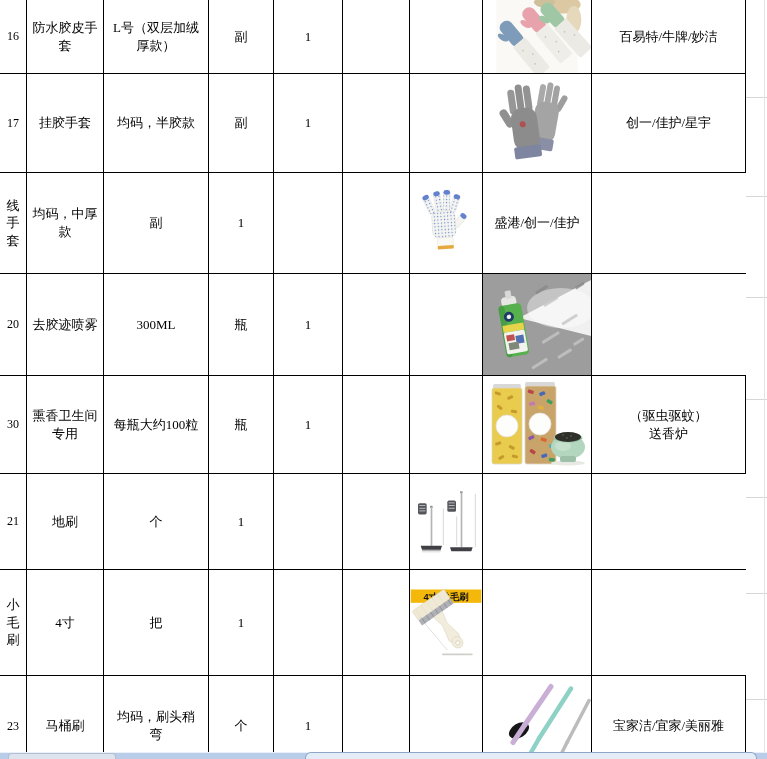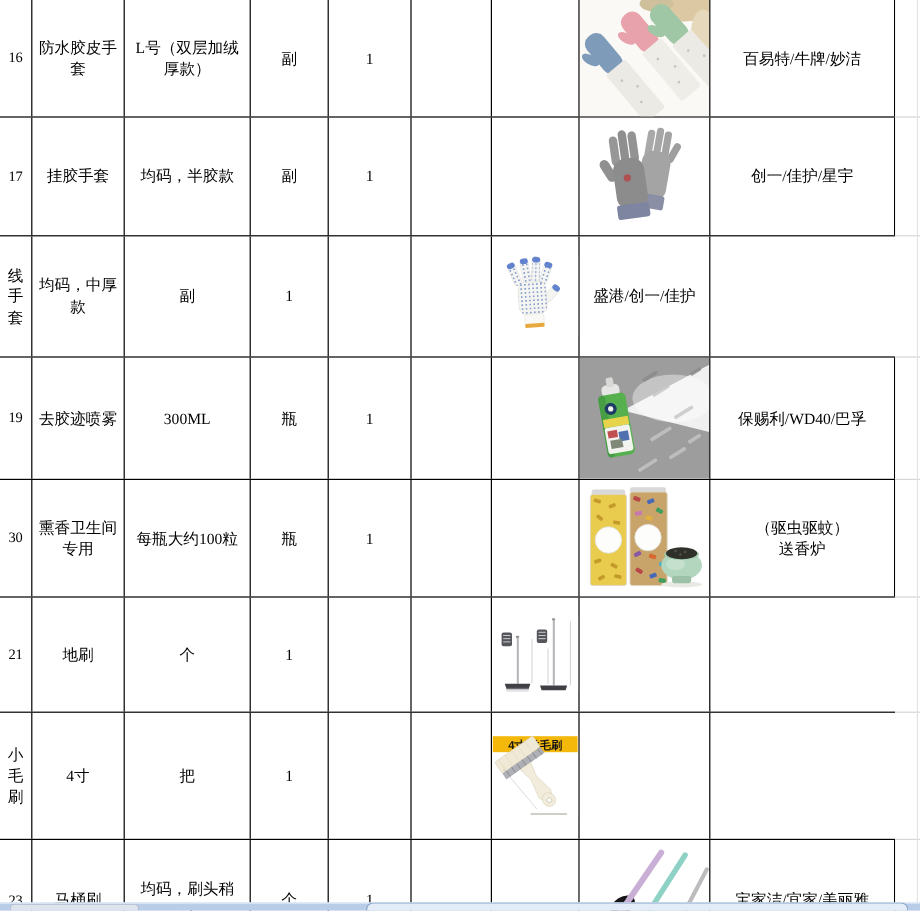--- a/index.html
+++ b/index.html
@@ -48,21 +48,21 @@
     background:#dde4ee; border:1px solid #b3bed2; border-bottom:none;
     border-radius:4px 4px 0 0; z-index:6;
   }
 </style>
 </head>
 <body>
 
 <div class="screen">
   <div class="table">
 
-    <div class="row" style="height:98px">
+    <div class="row" style="height:74px">
       <div class="cell c-no">16</div>
       <div class="cell">防水胶皮手
 套</div>
       <div class="cell">L号（双层加绒
 厚款）</div>
       <div class="cell">副</div>
       <div class="cell">1</div>
       <div class="cell"></div>
       <div class="cell"></div>
       <div class="cell c-img">
@@ -173,21 +173,21 @@
             </g>
             <rect x="-11" y="24" width="24" height="14" rx="2" fill="#f8f8f5" stroke="#e2e0d8" stroke-width="0.6"></rect>
             <rect x="-11" y="36" width="24" height="5" rx="1" fill="#e5a93e"></rect>
           </g>
         </svg>
       </div>
       <div class="cell">盛港/创一/佳护</div>
     </div>
 
     <div class="row" style="height:102px">
-      <div class="cell c-no">19</div>
+      <div class="cell c-no">20</div>
       <div class="cell">去胶迹喷雾</div>
       <div class="cell">300ML</div>
       <div class="cell">瓶</div>
       <div class="cell">1</div>
       <div class="cell"></div>
       <div class="cell"></div>
       <div class="cell c-img">
         <svg viewBox="0 0 108 101">
           <rect width="108" height="101" fill="#9d9d9d"></rect>
           <polygon points="36,44 108,6 108,62" fill="#ffffff" opacity="0.85"></polygon>
@@ -212,21 +212,20 @@
             <circle cx="29" cy="42" r="5" fill="#1e3a66"></circle>
             <circle cx="29" cy="42" r="2.2" fill="#f2f2ee"></circle>
             <rect x="21" y="50" width="21" height="7" fill="#e8d44a"></rect>
             <rect x="21" y="57" width="21" height="22" rx="2" fill="#f2f2ee"></rect>
             <rect x="23" y="60" width="8" height="6" fill="#c05050"></rect>
             <rect x="32" y="62" width="8" height="8" fill="#5070b0"></rect>
             <rect x="24" y="68" width="10" height="7" fill="#808878"></rect>
           </g>
         </svg>
       </div>
-      <div class="cell">保赐利/WD40/巴孚</div>
     </div>
 
     <div class="row" style="height:98px">
       <div class="cell c-no">30</div>
       <div class="cell">熏香卫生间
 专用</div>
       <div class="cell">每瓶大约100粒</div>
       <div class="cell">瓶</div>
       <div class="cell">1</div>
       <div class="cell"></div>

